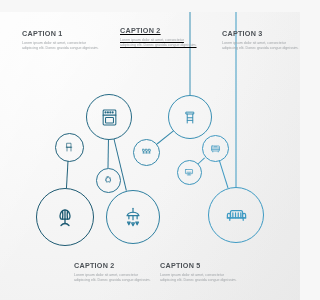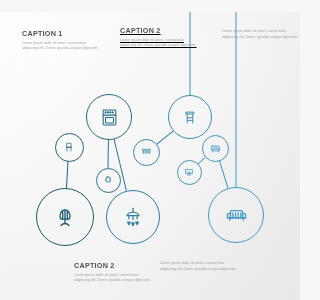--- a/index.html
+++ b/index.html
@@ -206,22 +206,24 @@
 
   <div class="caption c1">
     <p class="caption-title">CAPTION 1</p>
     <p class="caption-body">Lorem ipsum dolor sit amet, consectetur adipiscing elit. Donec gravida congue dignissim.</p>
   </div>
   <div class="caption c2">
     <p class="caption-title">CAPTION 2</p>
     <p class="caption-body">Lorem ipsum dolor sit amet, consectetur adipiscing elit. Donec gravida congue dignissim.</p>
   </div>
   <div class="caption c3">
+    <p class="caption-title">CAPTION 3</p>
     <p class="caption-body">Lorem ipsum dolor sit amet, consectetur adipiscing elit. Donec gravida congue dignissim.</p>
   </div>
   <div class="caption c4">
     <p class="caption-title">CAPTION 2</p>
     <p class="caption-body">Lorem ipsum dolor sit amet, consectetur adipiscing elit. Donec gravida congue dignissim.</p>
   </div>
   <div class="caption c5">
+    <p class="caption-title">CAPTION 5</p>
     <p class="caption-body">Lorem ipsum dolor sit amet, consectetur adipiscing elit. Donec gravida congue dignissim.</p>
   </div>
 </div>
 
 </body></html>

